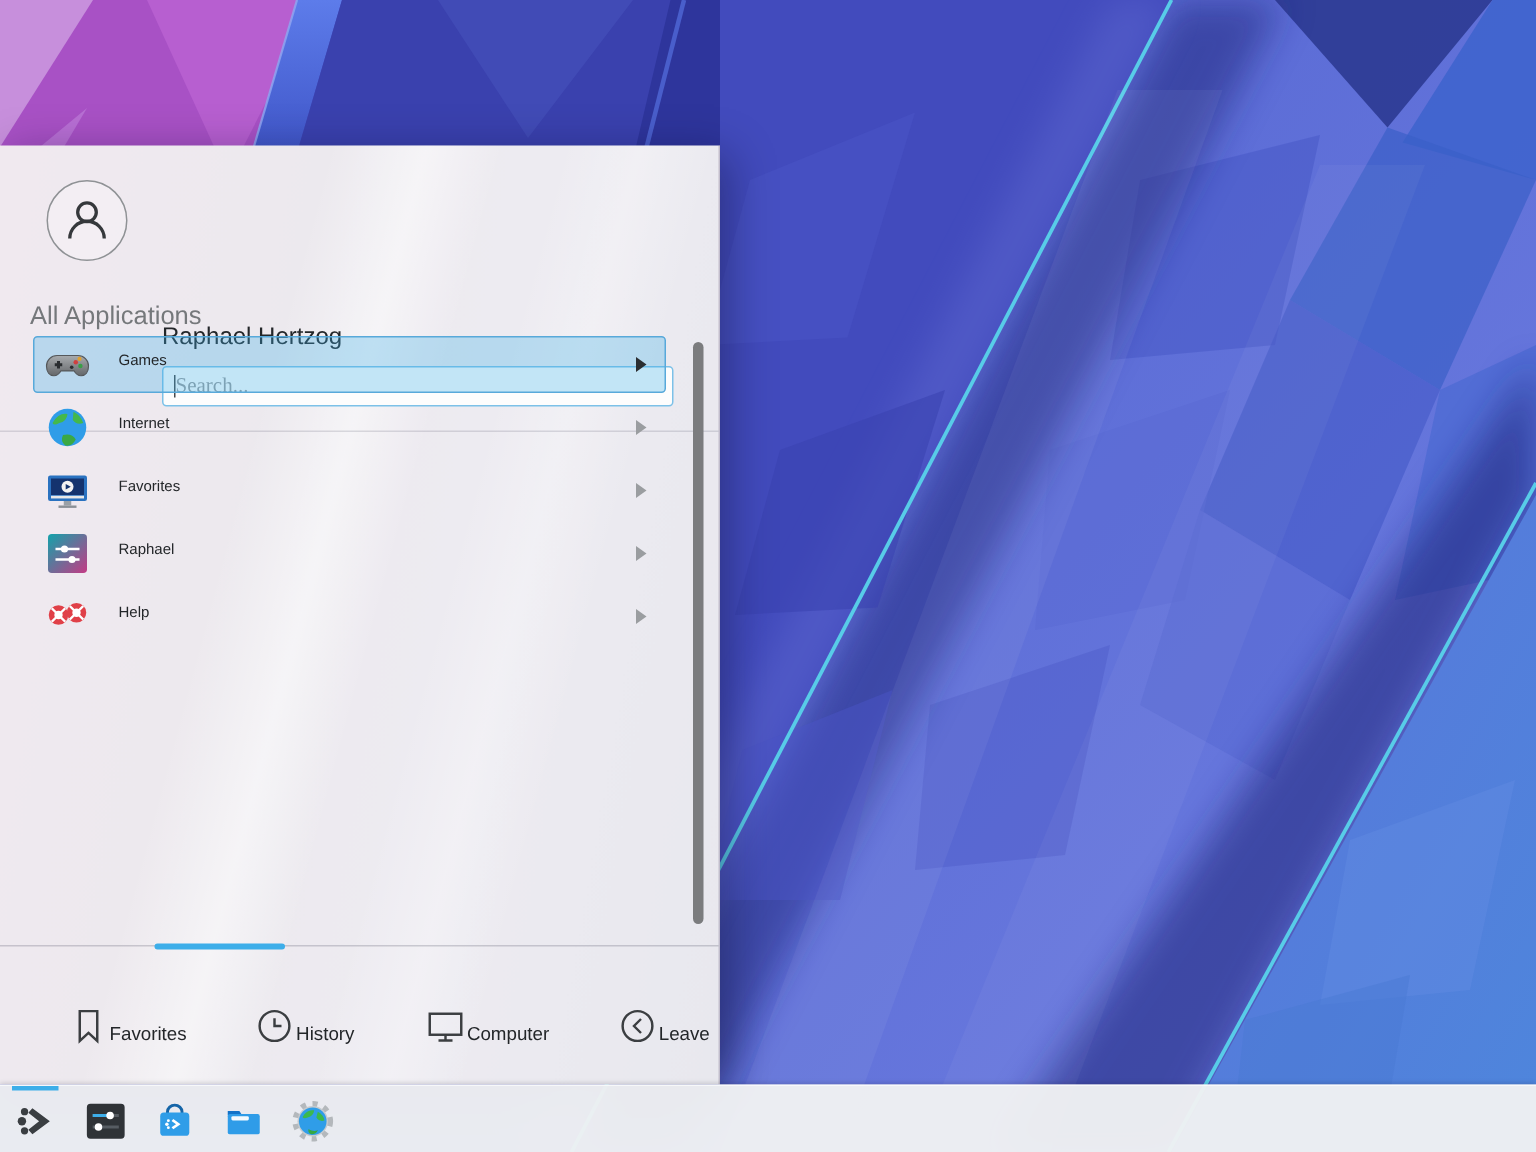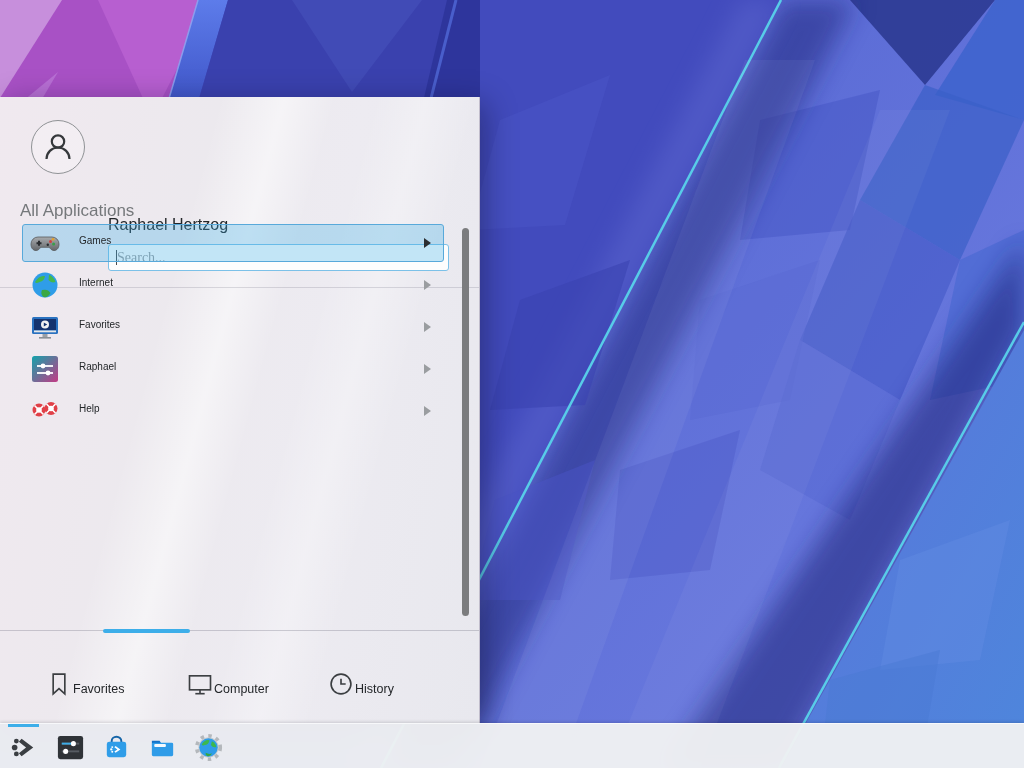--- a/index.html
+++ b/index.html
@@ -240,32 +240,39 @@
       <div class="tab-indicator"></div>
       <div class="tabs">
         <div class="tab">
           <svg viewBox="0 0 24 24">
             <path d="M7 3.5 h10 v17 l-5 -4.6 -5 4.6 z" fill="none" stroke="#3b3e41" stroke-width="1.4"></path>
           </svg>
           <span class="tab-label">Favorites</span>
         </div>
         <div class="tab">
           <svg viewBox="0 0 24 24">
+            <circle cx="12" cy="12" r="8.5" fill="none" stroke="#3b3e41" stroke-width="1.4"></circle>
+            <path d="M12 7.5 v4.5 h4" fill="none" stroke="#3b3e41" stroke-width="1.4"></path>
+          </svg>
+          <span class="tab-label">History</span>
+        </div>
+        <div class="tab">
+          <svg viewBox="0 0 24 24">
             <rect x="3" y="5" width="18" height="12" fill="none" stroke="#3b3e41" stroke-width="1.4"></rect>
             <line x1="12" y1="17" x2="12" y2="20" stroke="#3b3e41" stroke-width="1.4"></line>
             <line x1="8" y1="20.3" x2="16" y2="20.3" stroke="#3b3e41" stroke-width="1.4"></line>
           </svg>
           <span class="tab-label">Computer</span>
         </div>
         <div class="tab">
           <svg viewBox="0 0 24 24">
             <circle cx="12" cy="12" r="8.5" fill="none" stroke="#3b3e41" stroke-width="1.4"></circle>
-            <path d="M12 7.5 v4.5 h4" fill="none" stroke="#3b3e41" stroke-width="1.4"></path>
+            <path d="M14 8 l-4 4 4 4" fill="none" stroke="#3b3e41" stroke-width="1.4"></path>
           </svg>
-          <span class="tab-label">History</span>
+          <span class="tab-label">Leave</span>
         </div>
       </div>
     </div>
   </div>
 
   <div class="taskbar">
 
     <div class="tb-btn" style="left:6px">
       <svg viewBox="0 0 32 32">
         <polygon points="13,7 25,16 13,25 10.2,21.9 17.6,16 10.2,10.1" fill="#3a3e42"></polygon>

